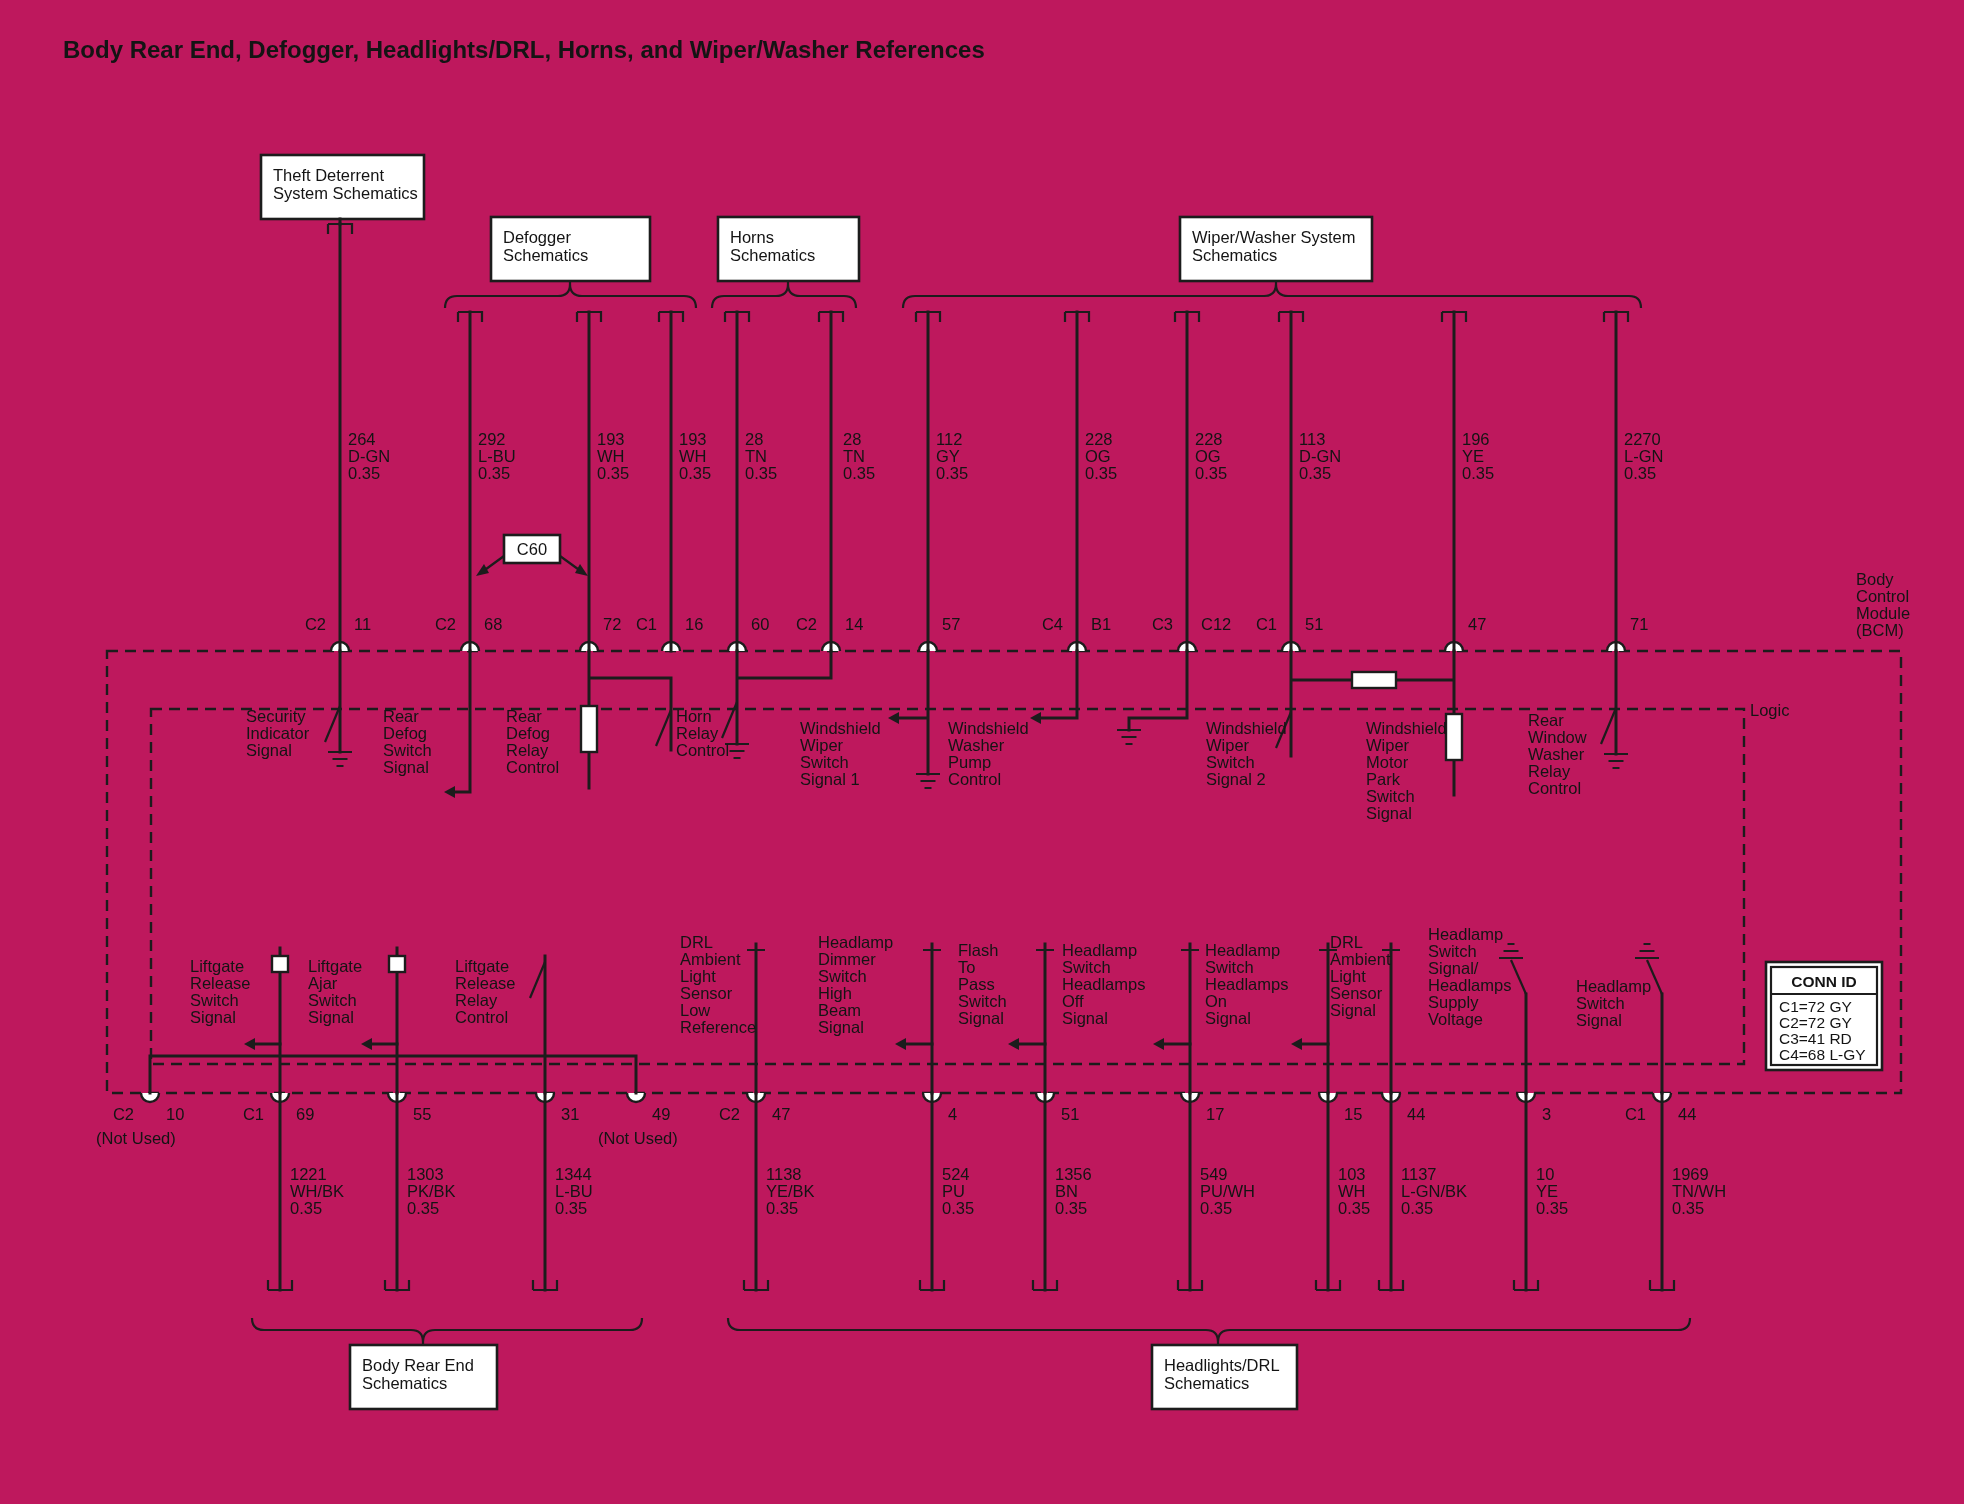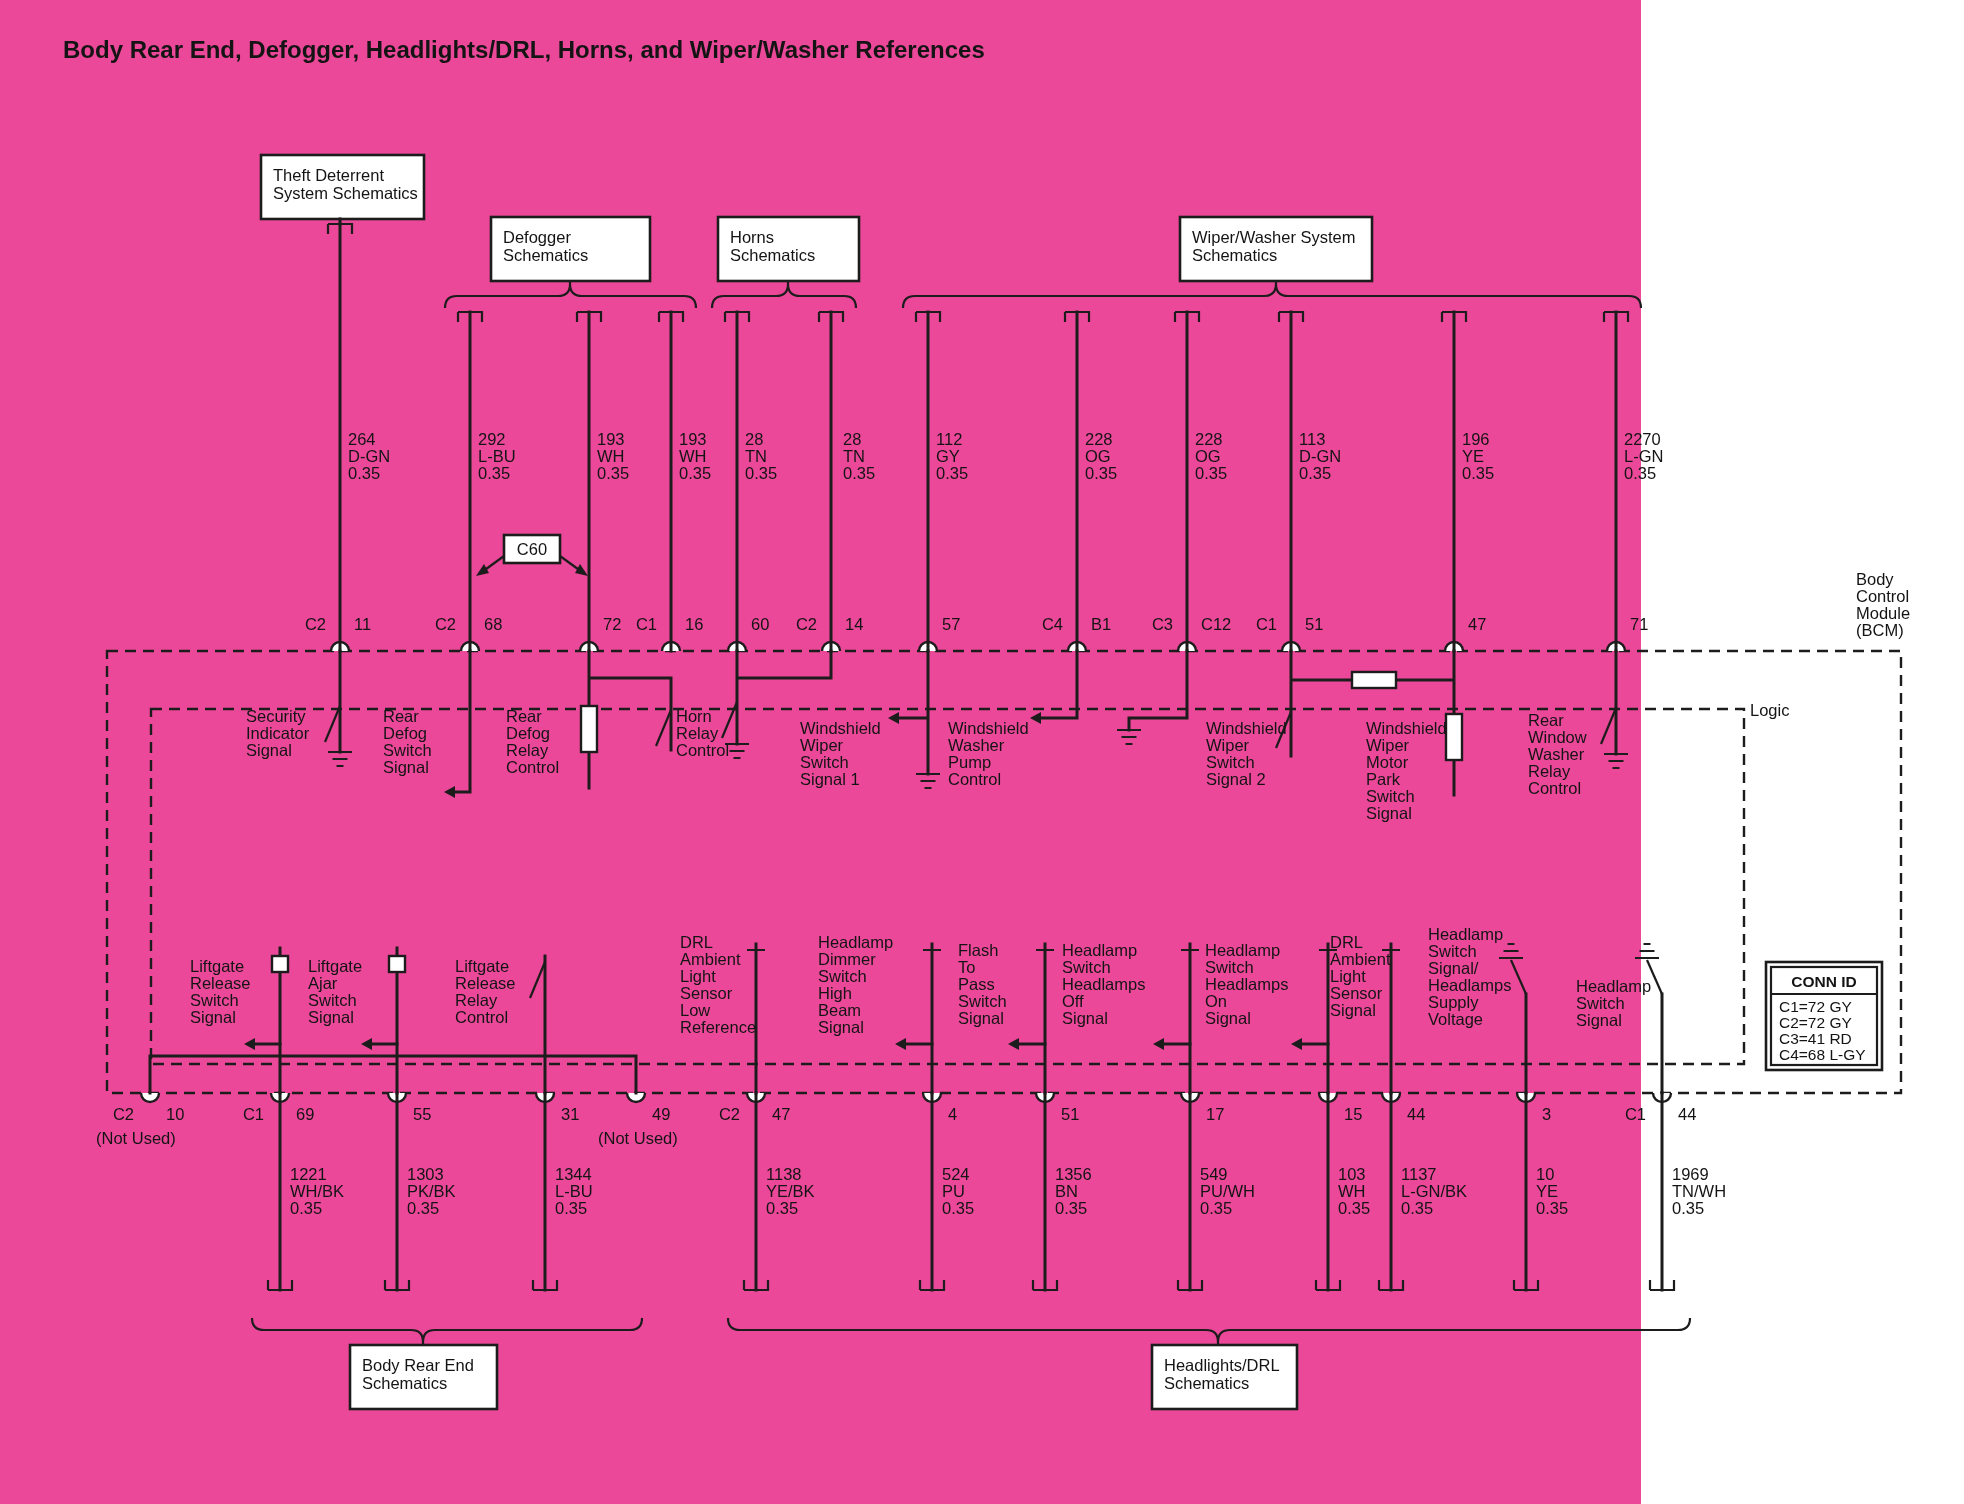--- a/index.html
+++ b/index.html
@@ -1,16 +1,16 @@
 <!DOCTYPE html>
 <html><head>
 <meta charset="utf-8">
 <style>
   html,body{margin:0;padding:0;background:#ffffff;}
-  .page{position:relative;width:1641px;height:1504px;background:#ec4899;font-family:"Liberation Sans",sans-serif;}
+  .page{position:relative;width:1964px;height:1504px;background:#be185d;font-family:"Liberation Sans",sans-serif;}
   svg text{font-family:"Liberation Sans",sans-serif;fill:#141414;font-size:16.5px;}
   .ttl{font-size:24px;font-weight:bold;}
   .small{font-size:15.5px;}
   .bold{font-weight:bold;}
   .w{stroke:#1c1c1c;stroke-width:3;fill:none;stroke-linecap:square;}
   .thin{stroke:#1c1c1c;stroke-width:2.2;fill:none;}
   .dash{stroke:#1c1c1c;stroke-width:2.4;fill:none;stroke-dasharray:11 7;}
   .box{fill:#ffffff;stroke:#1c1c1c;stroke-width:2.6;}
   .comp{fill:#ffffff;stroke:#1c1c1c;stroke-width:2.4;}
   .bump{fill:#ffffff;stroke:#1c1c1c;stroke-width:2.4;}

